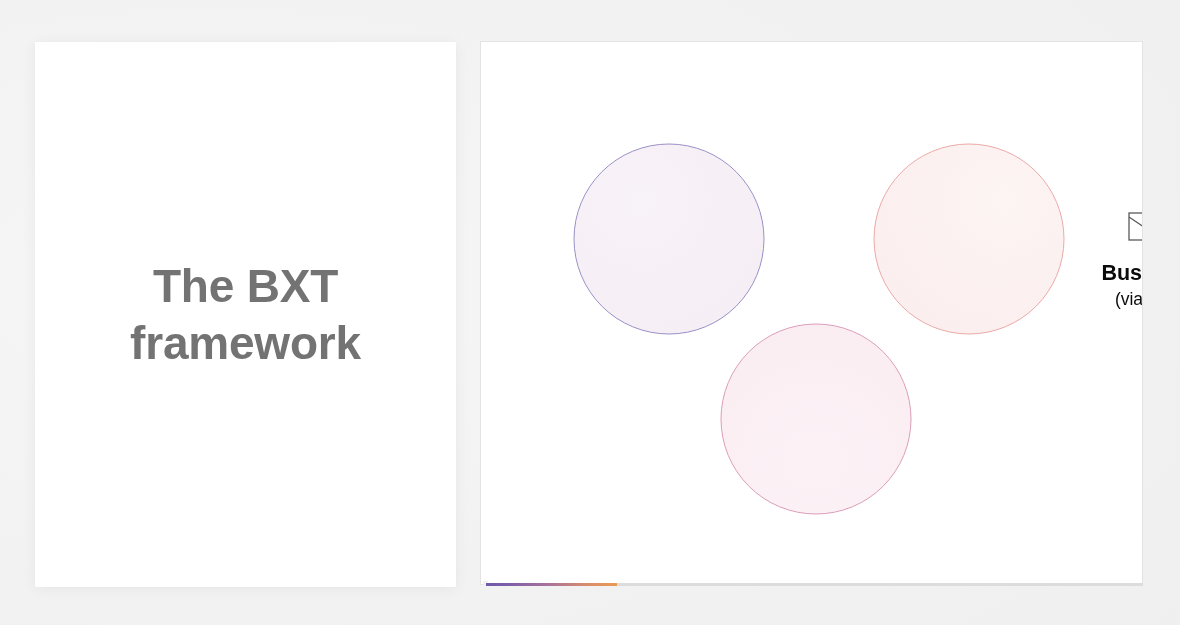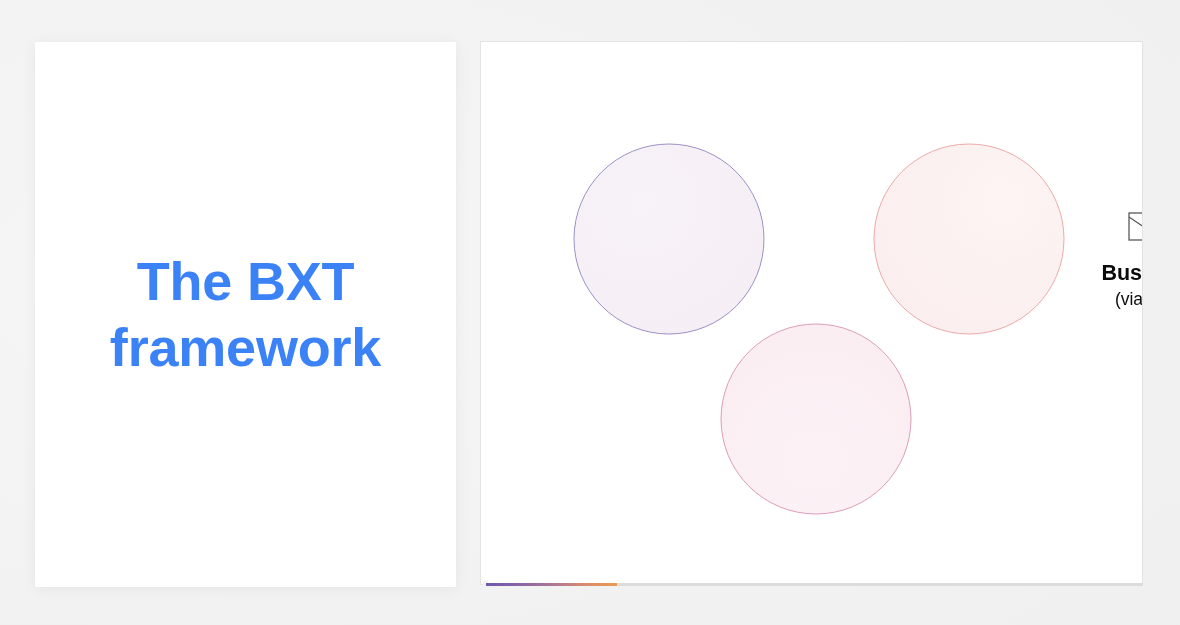--- a/index.html
+++ b/index.html
@@ -16,21 +16,21 @@
   }
 
   
   .title-card{
     position:absolute;left:35px;top:42px;width:421px;height:545px;
     background:#ffffff;
     box-shadow:0 2px 14px rgba(0,0,0,.055), 0 0 1px rgba(0,0,0,.04);
     display:flex;align-items:center;justify-content:center;
   }
   .title-text{
-    font-size:54px;line-height:1.22;font-weight:700;color:#3b82f6;
+    font-size:46px;line-height:1.22;font-weight:700;color:#737373;
     text-align:center;letter-spacing:-0.2px;white-space:pre-line;
     padding:0 28px;
   }
 
   
   .diagram-panel{
     position:absolute;left:480px;top:41px;width:663px;height:544px;
     background:#ffffff;
     border:1px solid #e3e3e3;
     box-sizing:border-box;

